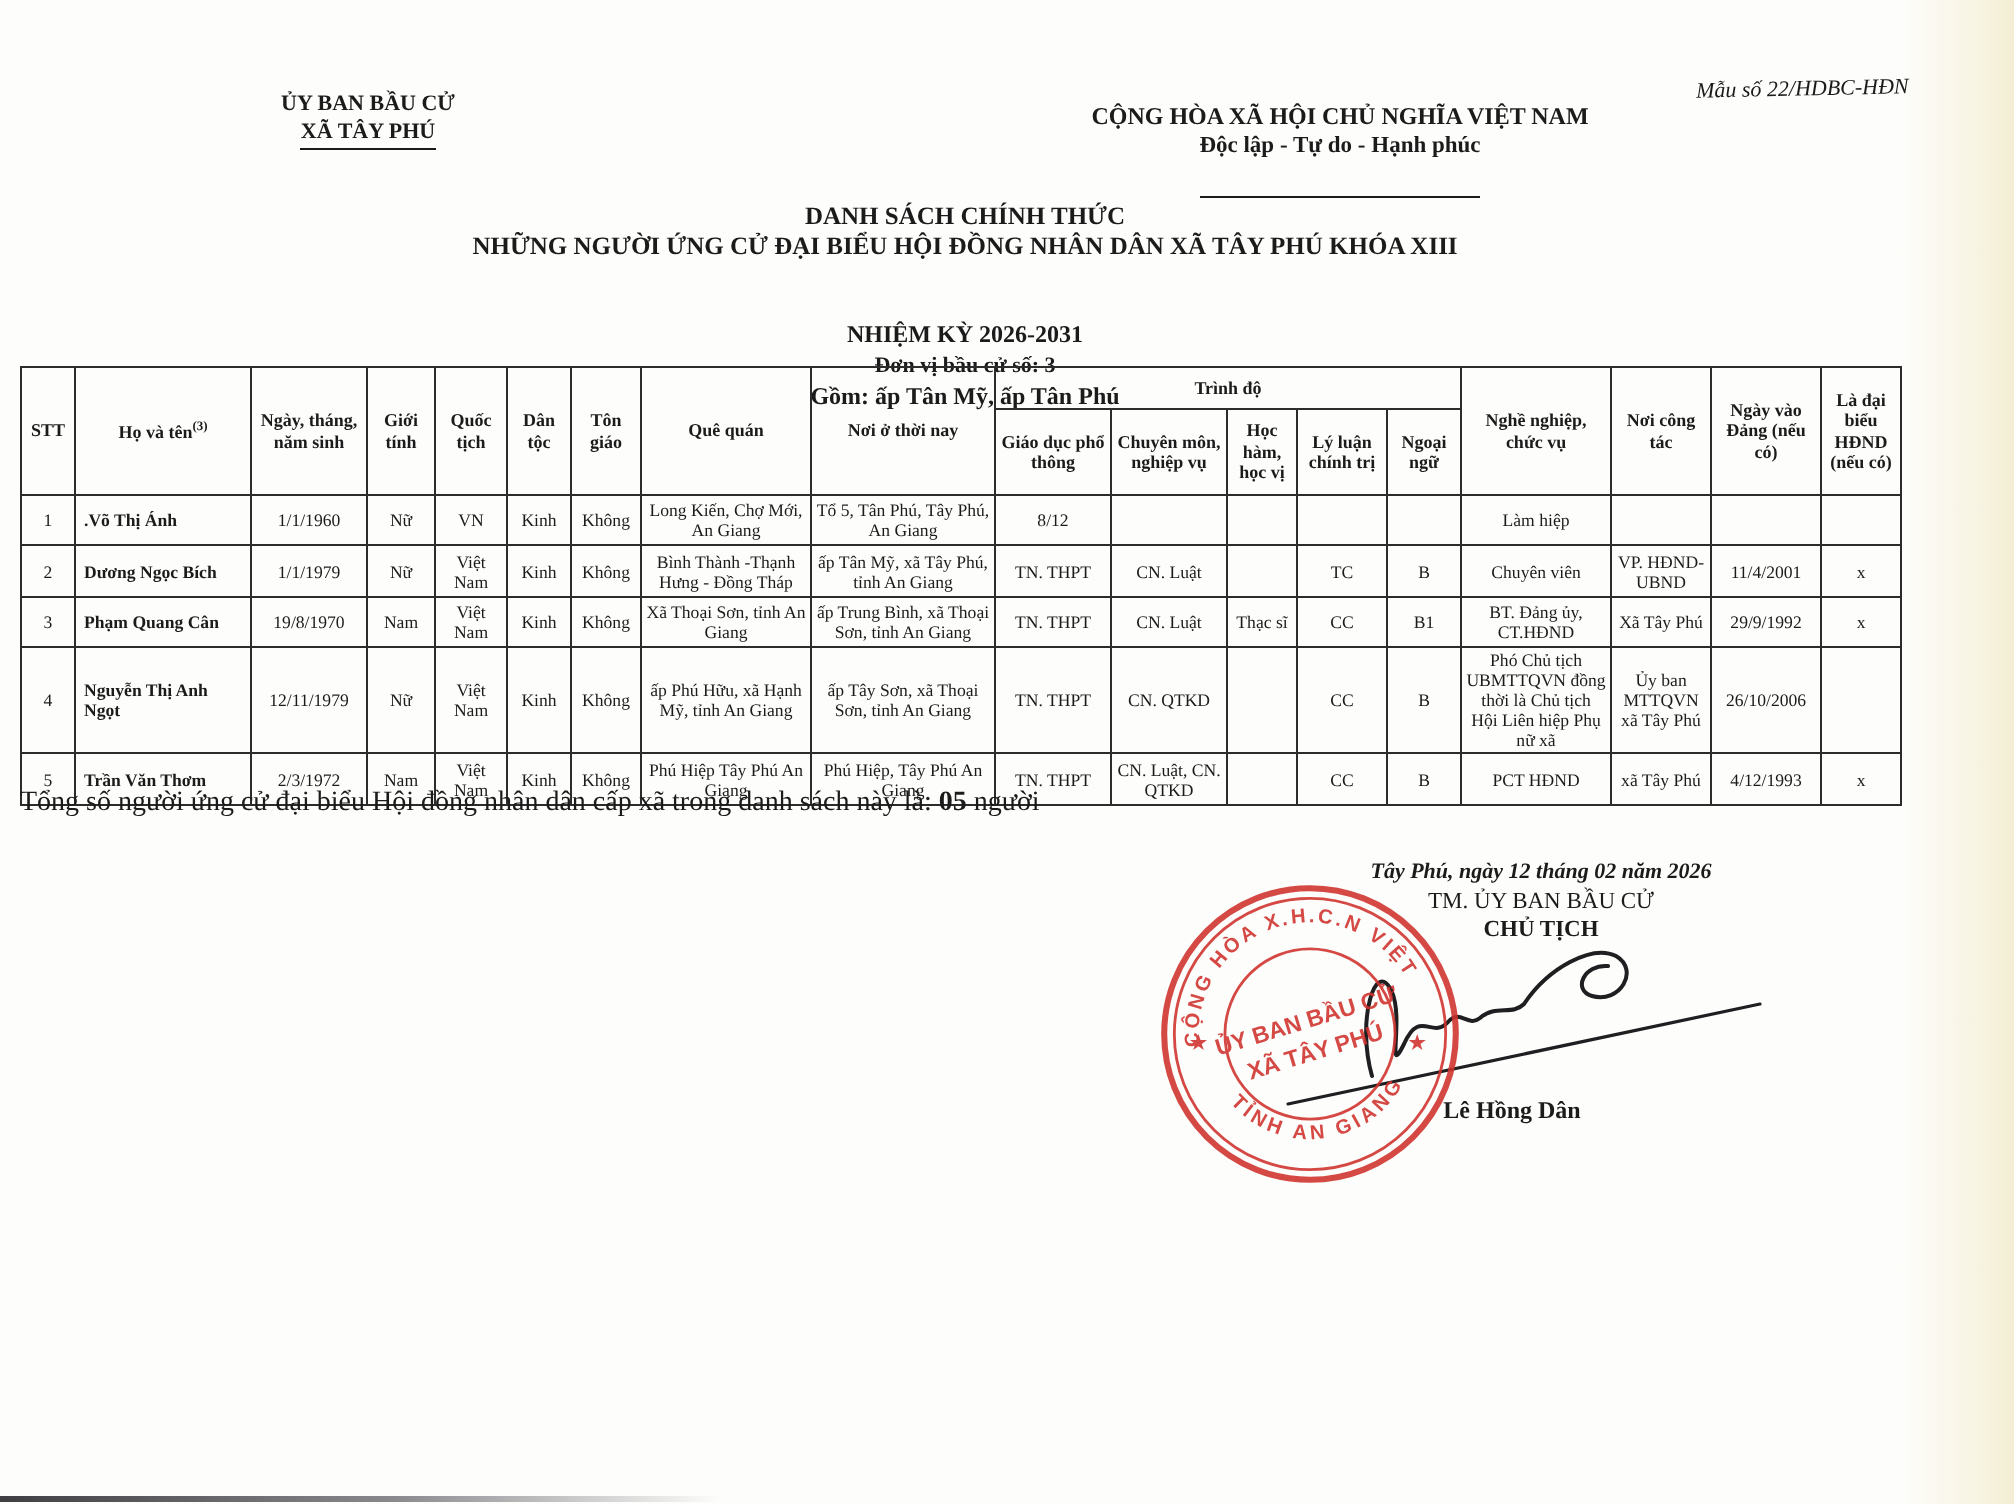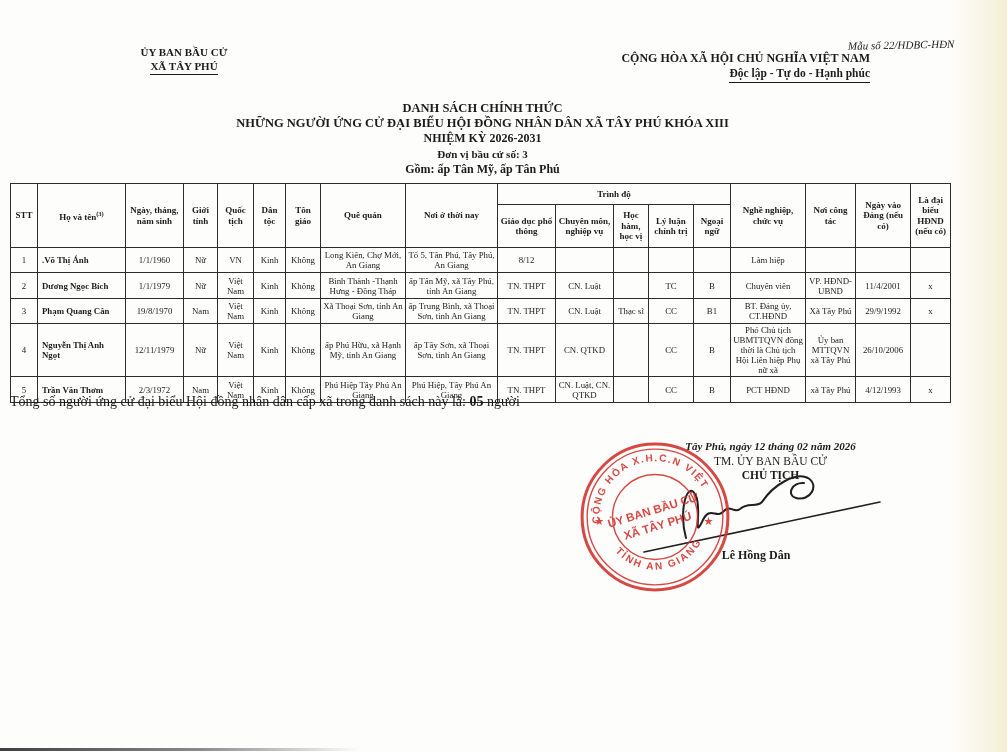--- a/index.html
+++ b/index.html
@@ -13,31 +13,31 @@
   
   .edge-tint{position:absolute;top:0;right:0;width:58px;height:100%;
     background:linear-gradient(to right,rgba(244,238,208,0),rgba(243,236,206,0.55) 70%,rgba(240,232,198,0.75));
     pointer-events:none;}
   .bottom-line{position:absolute;left:0;bottom:1px;width:360px;height:3px;
     background:linear-gradient(to right,#3f3f42,#8a8a8e 55%,rgba(150,150,150,0));}
   
   .issuer{position:absolute;left:104px;top:45px;width:160px;text-align:center;
     font-weight:bold;font-size:11px;line-height:14px;}
   .issuer .u{display:inline-block;border-bottom:1.4px solid #1b1b1b;padding-bottom:1px;}
-  .national{position:absolute;left:470px;top:51px;width:400px;text-align:right;}
+  .national{position:absolute;left:470px;top:51px;width:400px;text-align:center;}
   .national .l1{font-weight:bold;font-size:12px;line-height:15px;}
   .national .l2{font-weight:bold;font-size:11.5px;line-height:15px;}
-  .national .l2 span{display:inline-block;border-bottom:1.5px solid #1b1b1b;padding-bottom:1px;}
+  .national .l2 span{display:inline-block;border-bottom:1.5px solid #1b1b1b;padding-bottom:17px;}
   .form-no{position:absolute;left:848px;top:38px;width:175px;font-style:italic;
     font-size:11px;white-space:nowrap;transform:rotate(-1.2deg);}
   
   .title{position:absolute;left:0;top:101px;width:965px;text-align:center;line-height:15px;}
   .title .t1{font-weight:bold;font-size:12.5px;}
   .title .t2{font-weight:bold;font-size:12.5px;}
-  .title .t3{font-weight:bold;font-size:12px;}
+  .title .t3{font-weight:bold;font-size:12px;margin-top:29px;}
   .title .t4{font-weight:bold;font-size:11px;margin-top:1px;}
   .title .t5{font-weight:bold;font-size:12px;}
   
   table.roster{position:absolute;left:10px;top:183px;width:940px;
     border-collapse:collapse;table-layout:fixed;}
   table.roster th,table.roster td{border:1px solid #2c2c2c;padding:1px 2px;
     text-align:center;vertical-align:middle;overflow:hidden;}
   table.roster th{font-weight:bold;font-size:9px;line-height:10.5px;}
   table.roster td{font-size:8.8px;line-height:10px;}
   table.roster td:nth-child(2){font-weight:bold;text-align:left;padding-left:4px;}
@@ -45,21 +45,21 @@
   table.roster tbody tr:nth-child(2){height:26px;}
   table.roster tbody tr:nth-child(3){height:25px;}
   table.roster tbody tr:nth-child(4){height:49px;}
   table.roster tbody tr:nth-child(5){height:26px;}
   table.roster thead tr:nth-child(1) th{height:18px;}
   table.roster thead tr:nth-child(2) th{height:40px;}
   sup{font-size:6.5px;}
   
   .summary{position:absolute;left:10px;top:393px;font-size:14px;line-height:17.5px;}
   
-  .sign-block{position:absolute;left:598px;top:440px;width:345px;text-align:center;}
+  .sign-block{position:absolute;left:598px;top:430px;width:345px;text-align:center;}
   .sign-date{font-style:italic;font-size:11px;font-weight:600;}
   .sign-tm{font-weight:normal;font-size:11.5px;margin-top:2px;line-height:14px;}
   .sign-role{font-weight:bold;font-size:11.5px;line-height:14px;}
   .signer{position:absolute;left:676px;top:548px;width:160px;text-align:center;
     font-weight:bold;font-size:12px;}
   .sig-svg{position:absolute;left:628px;top:452px;width:262px;height:112px;}
   .stamp{position:absolute;left:574px;top:436px;width:162px;height:162px;opacity:0.88;}
 </style>
 </head>
 <body>

